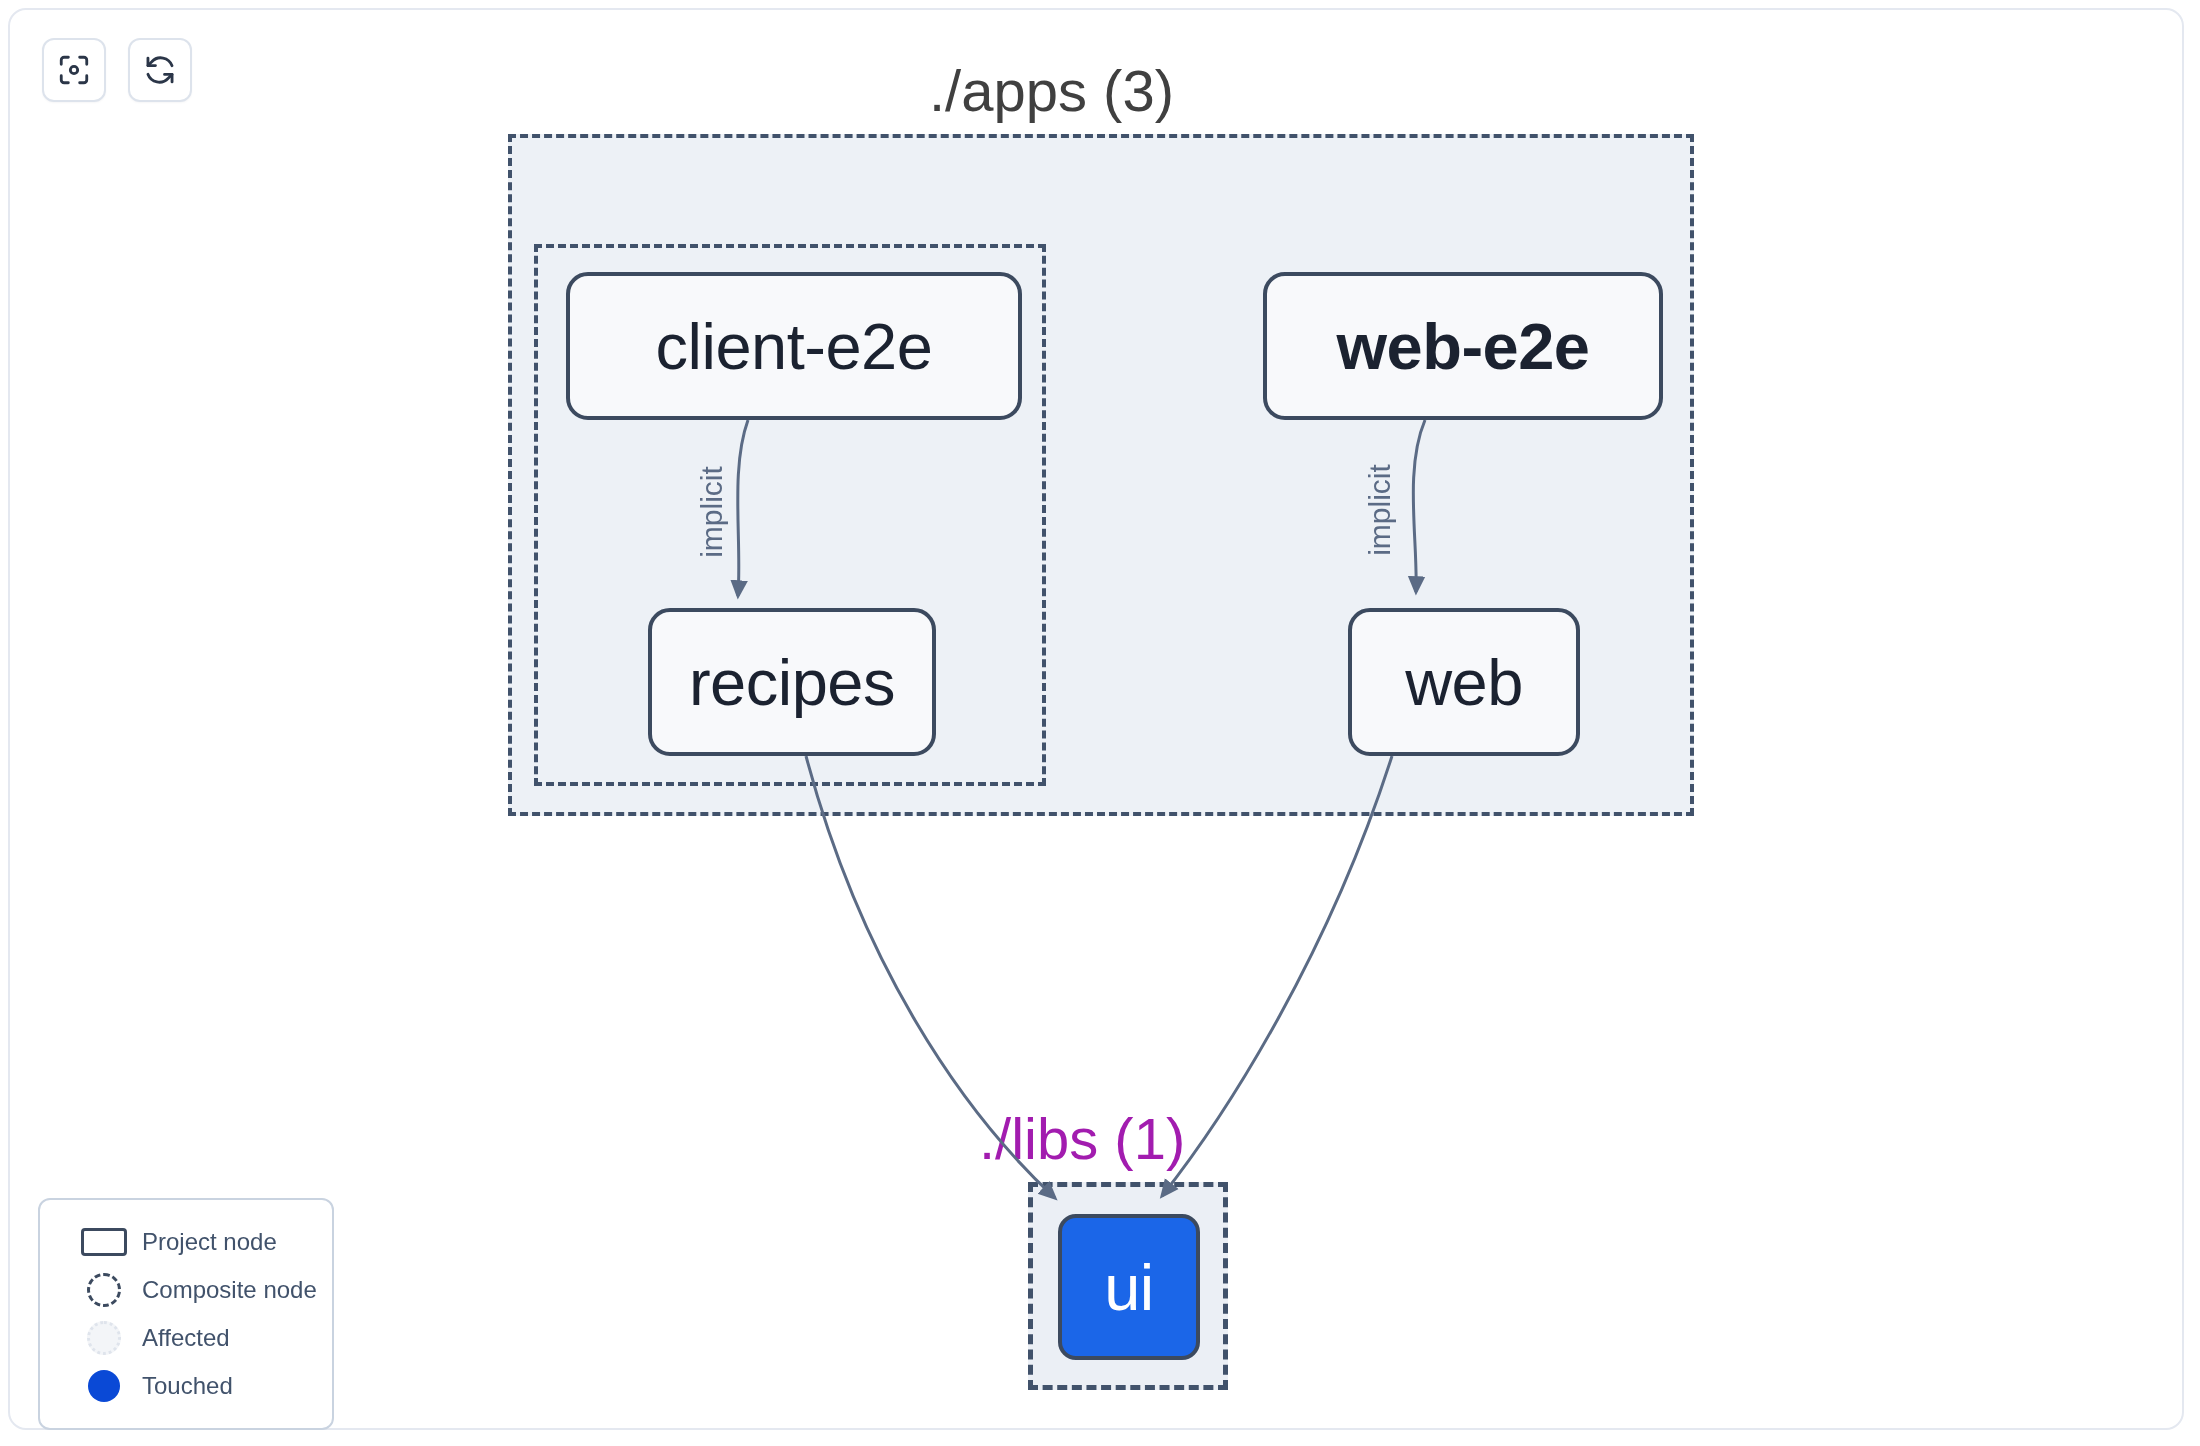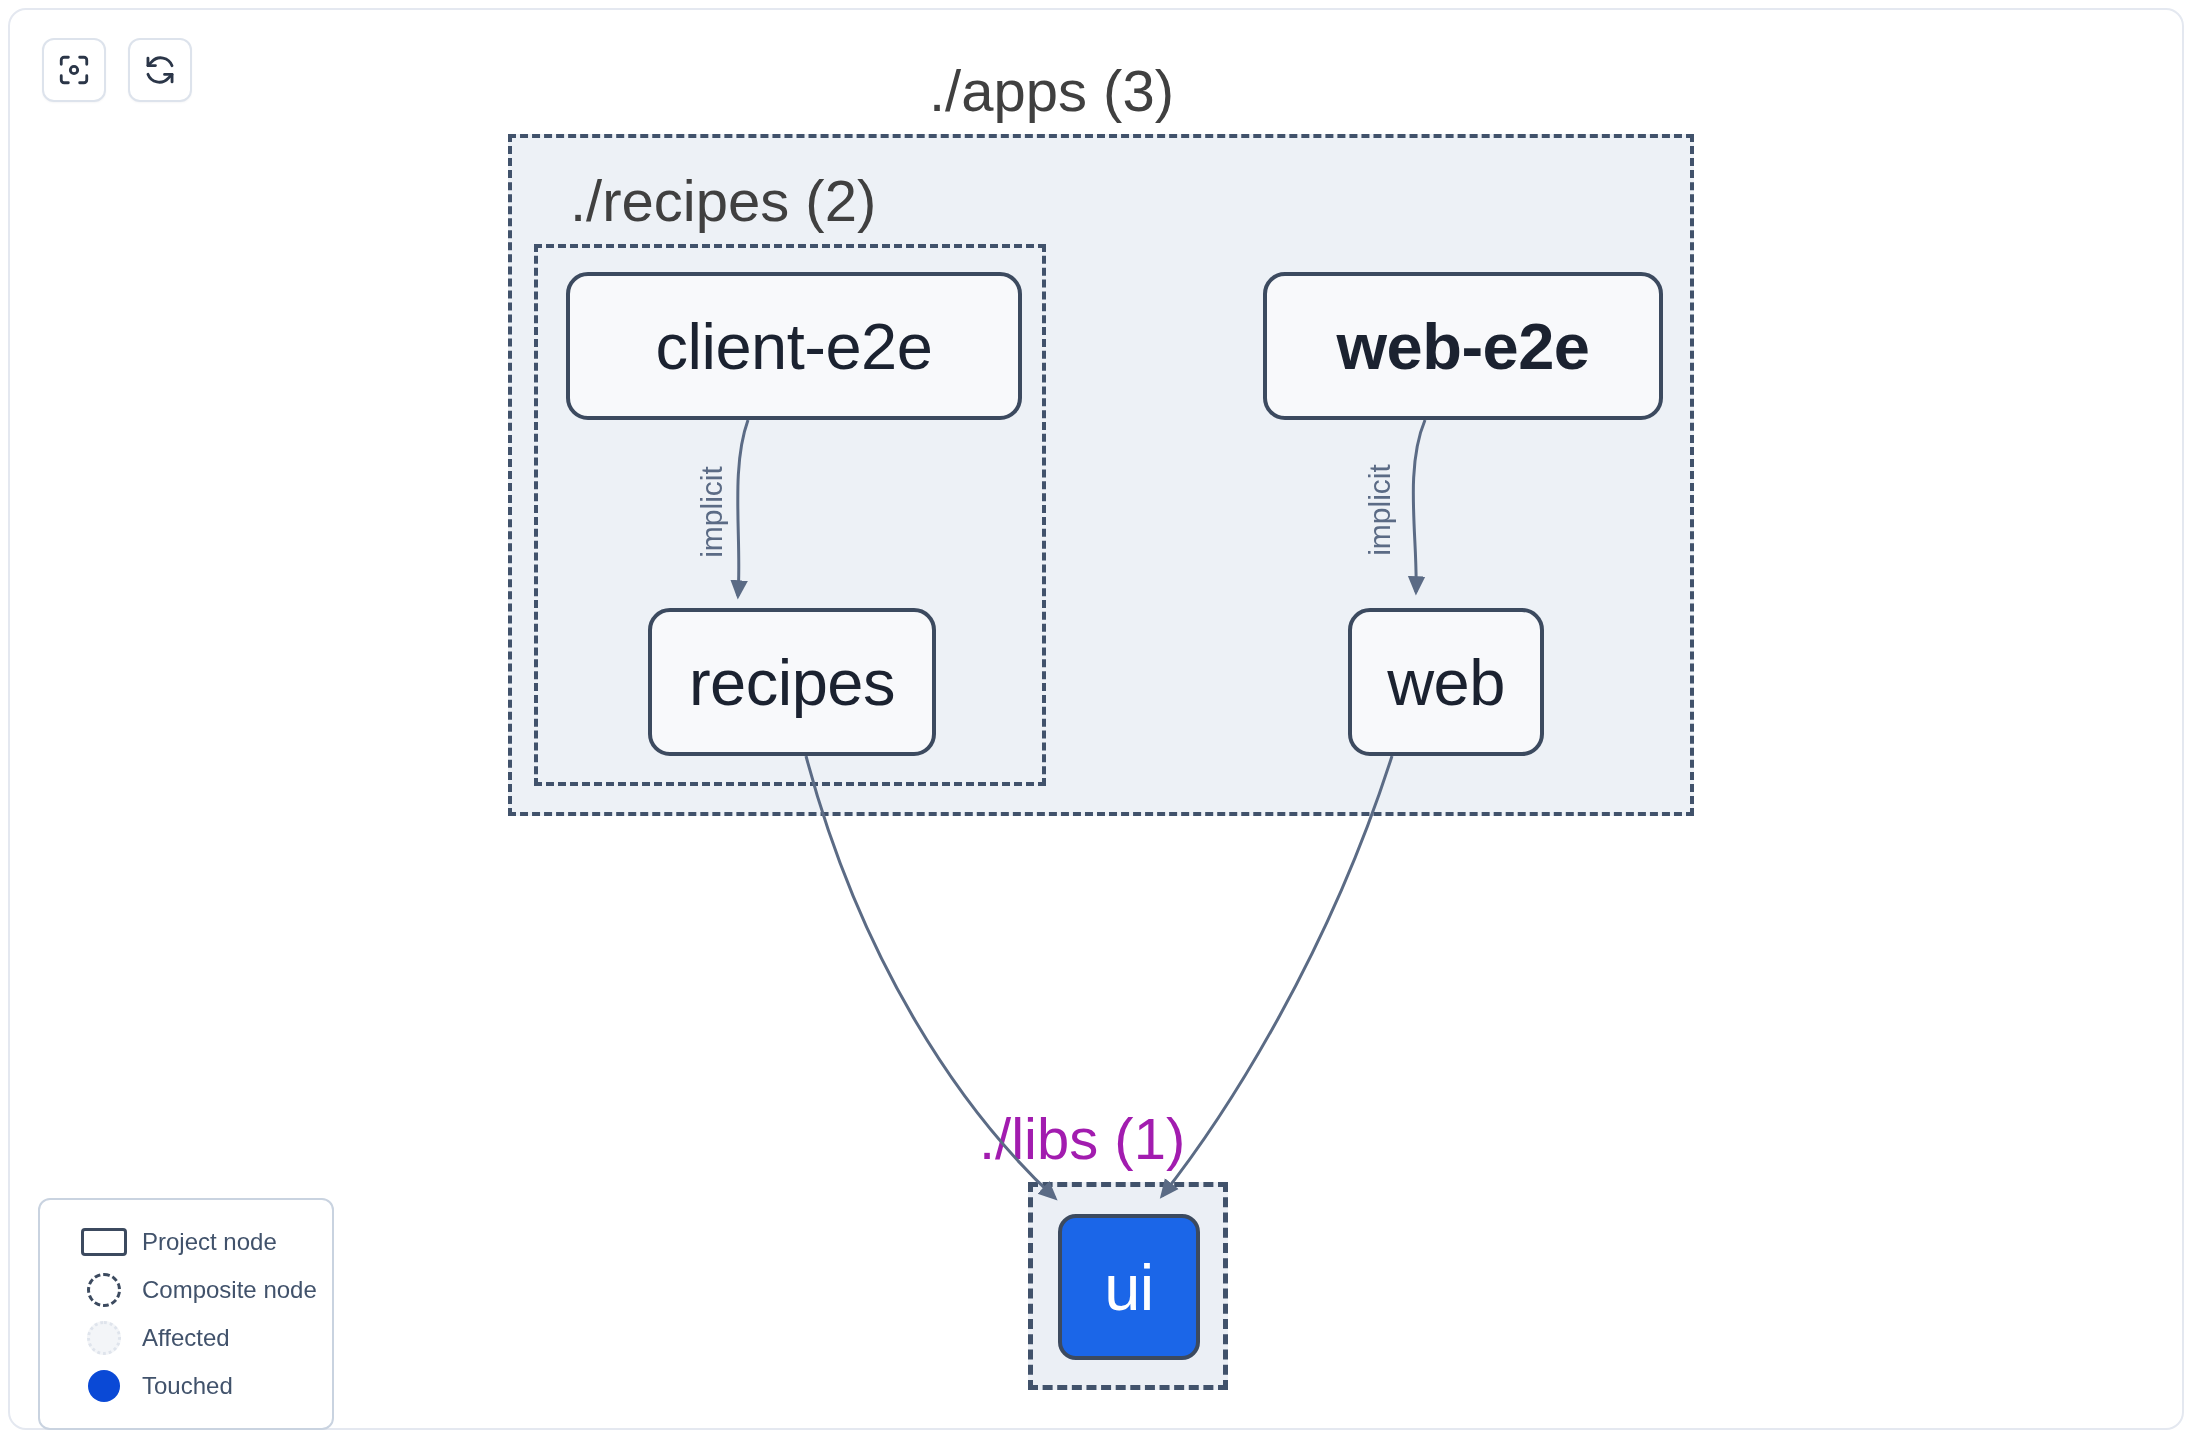--- a/index.html
+++ b/index.html
@@ -203,21 +203,20 @@
       </span>
     </div>
   </div>
 
   <div class="graph">
 
     <div class="group-box" style="left:508px; top:134px; width:1186px; height:682px;"></div>
     <div class="group-label" style="left:929px; top:62px;">./apps (3)</div>
 
     <div class="group-box nested" style="left:534px; top:244px; width:512px; height:542px;"></div>
-    <div class="group-label" style="left:570px; top:172px;">./recipes (2)</div>
 
     <div class="group-box libs" style="left:1028px; top:1182px; width:200px; height:208px;"></div>
     <div class="group-label libs-label" style="left:979px; top:1110px;">./libs (1)</div>
 
     <svg class="edge-layer" viewBox="0 0 2200 1446" width="2200" height="1446">
       <defs>
         <marker id="arrow" viewBox="0 0 12 12" refX="9" refY="6" markerWidth="7" markerHeight="7" orient="auto-start-reverse">
           <path d="M 0 1 L 11 6 L 0 11 z" fill="#5b6b85"></path>
         </marker>
       </defs>
@@ -238,21 +237,21 @@
     </div>
 
     <div class="node" style="left:648px; top:608px; width:288px; height:148px;">
       <span class="node-label">recipes</span>
     </div>
 
     <div class="node" style="left:1263px; top:272px; width:400px; height:148px;font-weight:bold;">
       <span class="node-label">web-e2e</span>
     </div>
 
-    <div class="node" style="left:1348px; top:608px; width:196px; height:148px;">
+    <div class="node" style="left:1348px; top:608px; width:232px; height:148px;">
       <span class="node-label">web</span>
     </div>
 
     <div class="node touched" style="left:1058px; top:1214px; width:142px; height:146px;">
       <span class="node-label">ui</span>
     </div>
 
   </div>
 
   <div class="legend">

